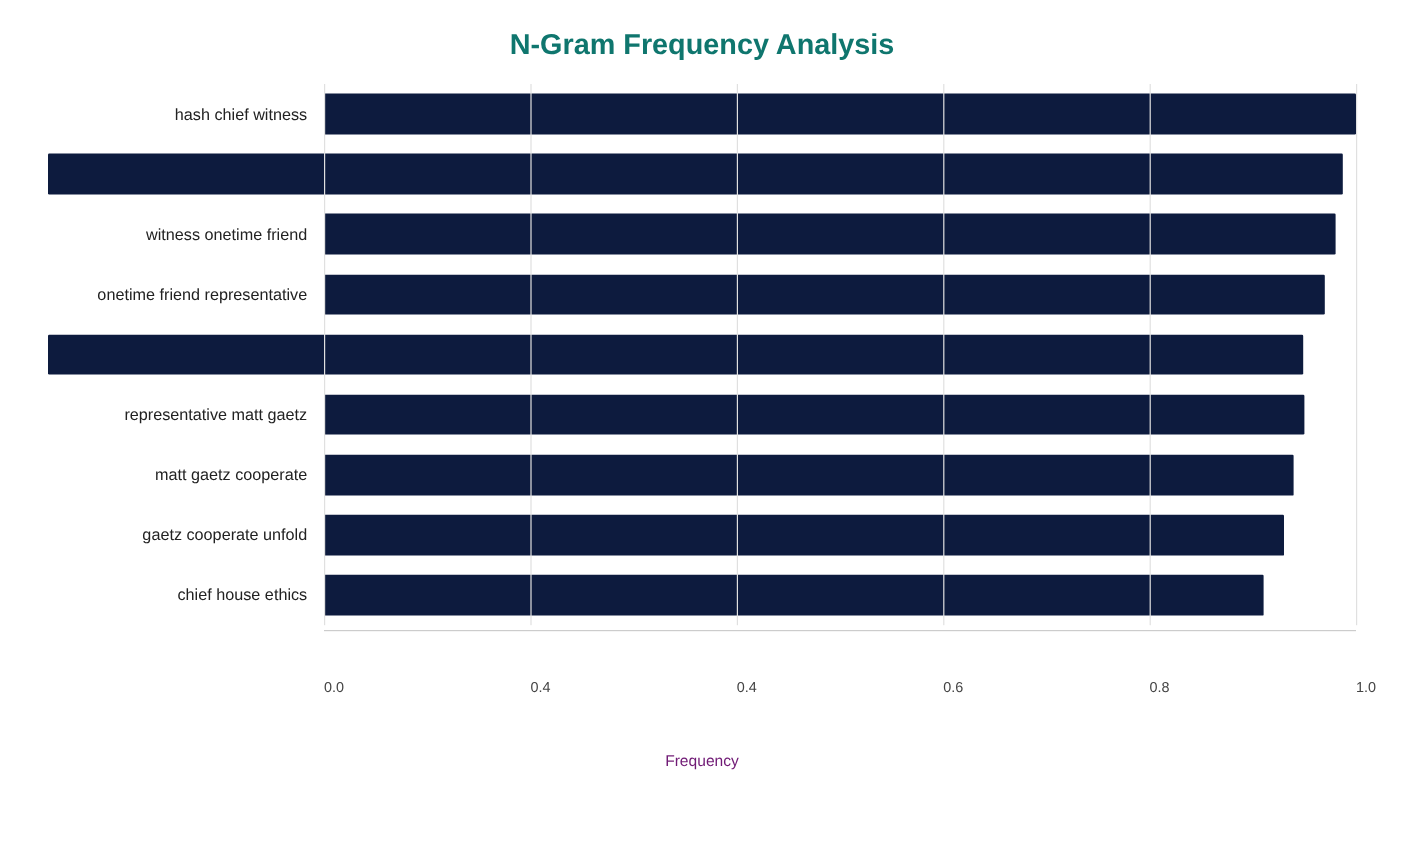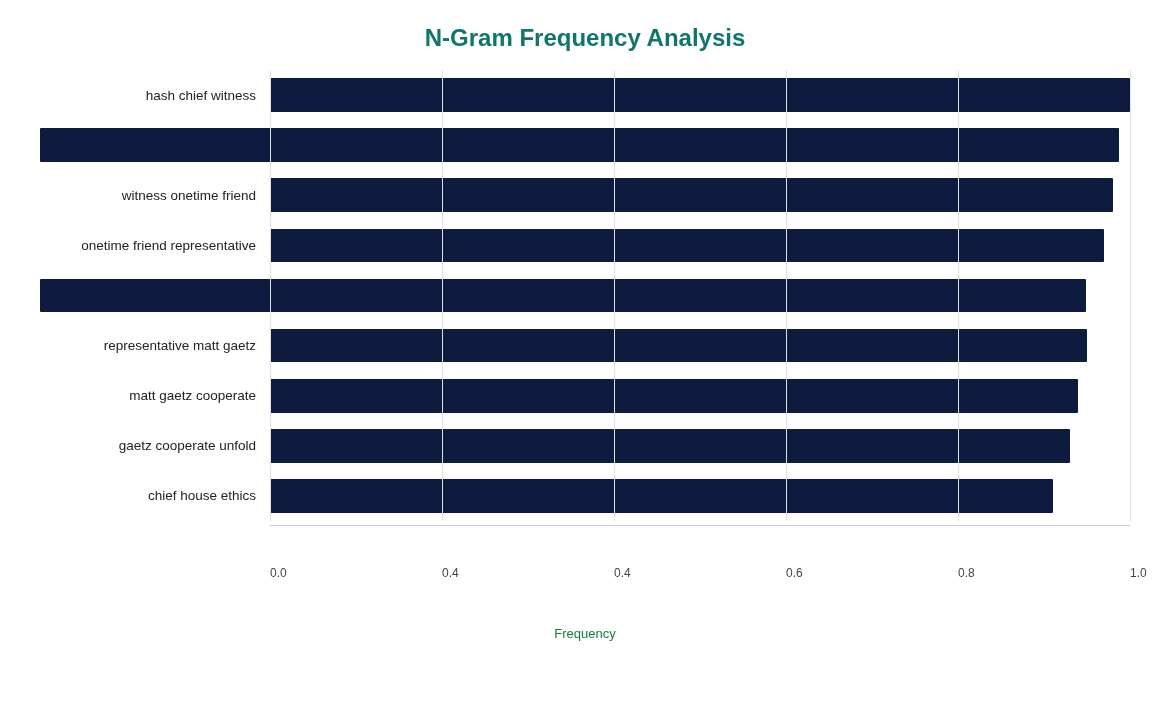--- a/index.html
+++ b/index.html
@@ -83,21 +83,21 @@
       position: relative;
     }
     .x-tick:last-child {
       text-align: right;
       flex: 0;
       width: 0;
     }
     .x-axis-label {
       text-align: center;
       font-size: 13px;
-      color: #15803d;
+      color: #701a75;
       margin-top: 6px;
     }
     .x-axis-line {
       margin-left: 230px;
       border-top: 1px solid #ccc;
     }
     .grid-lines {
       position: absolute;
       left: 230px;
       right: 0;

